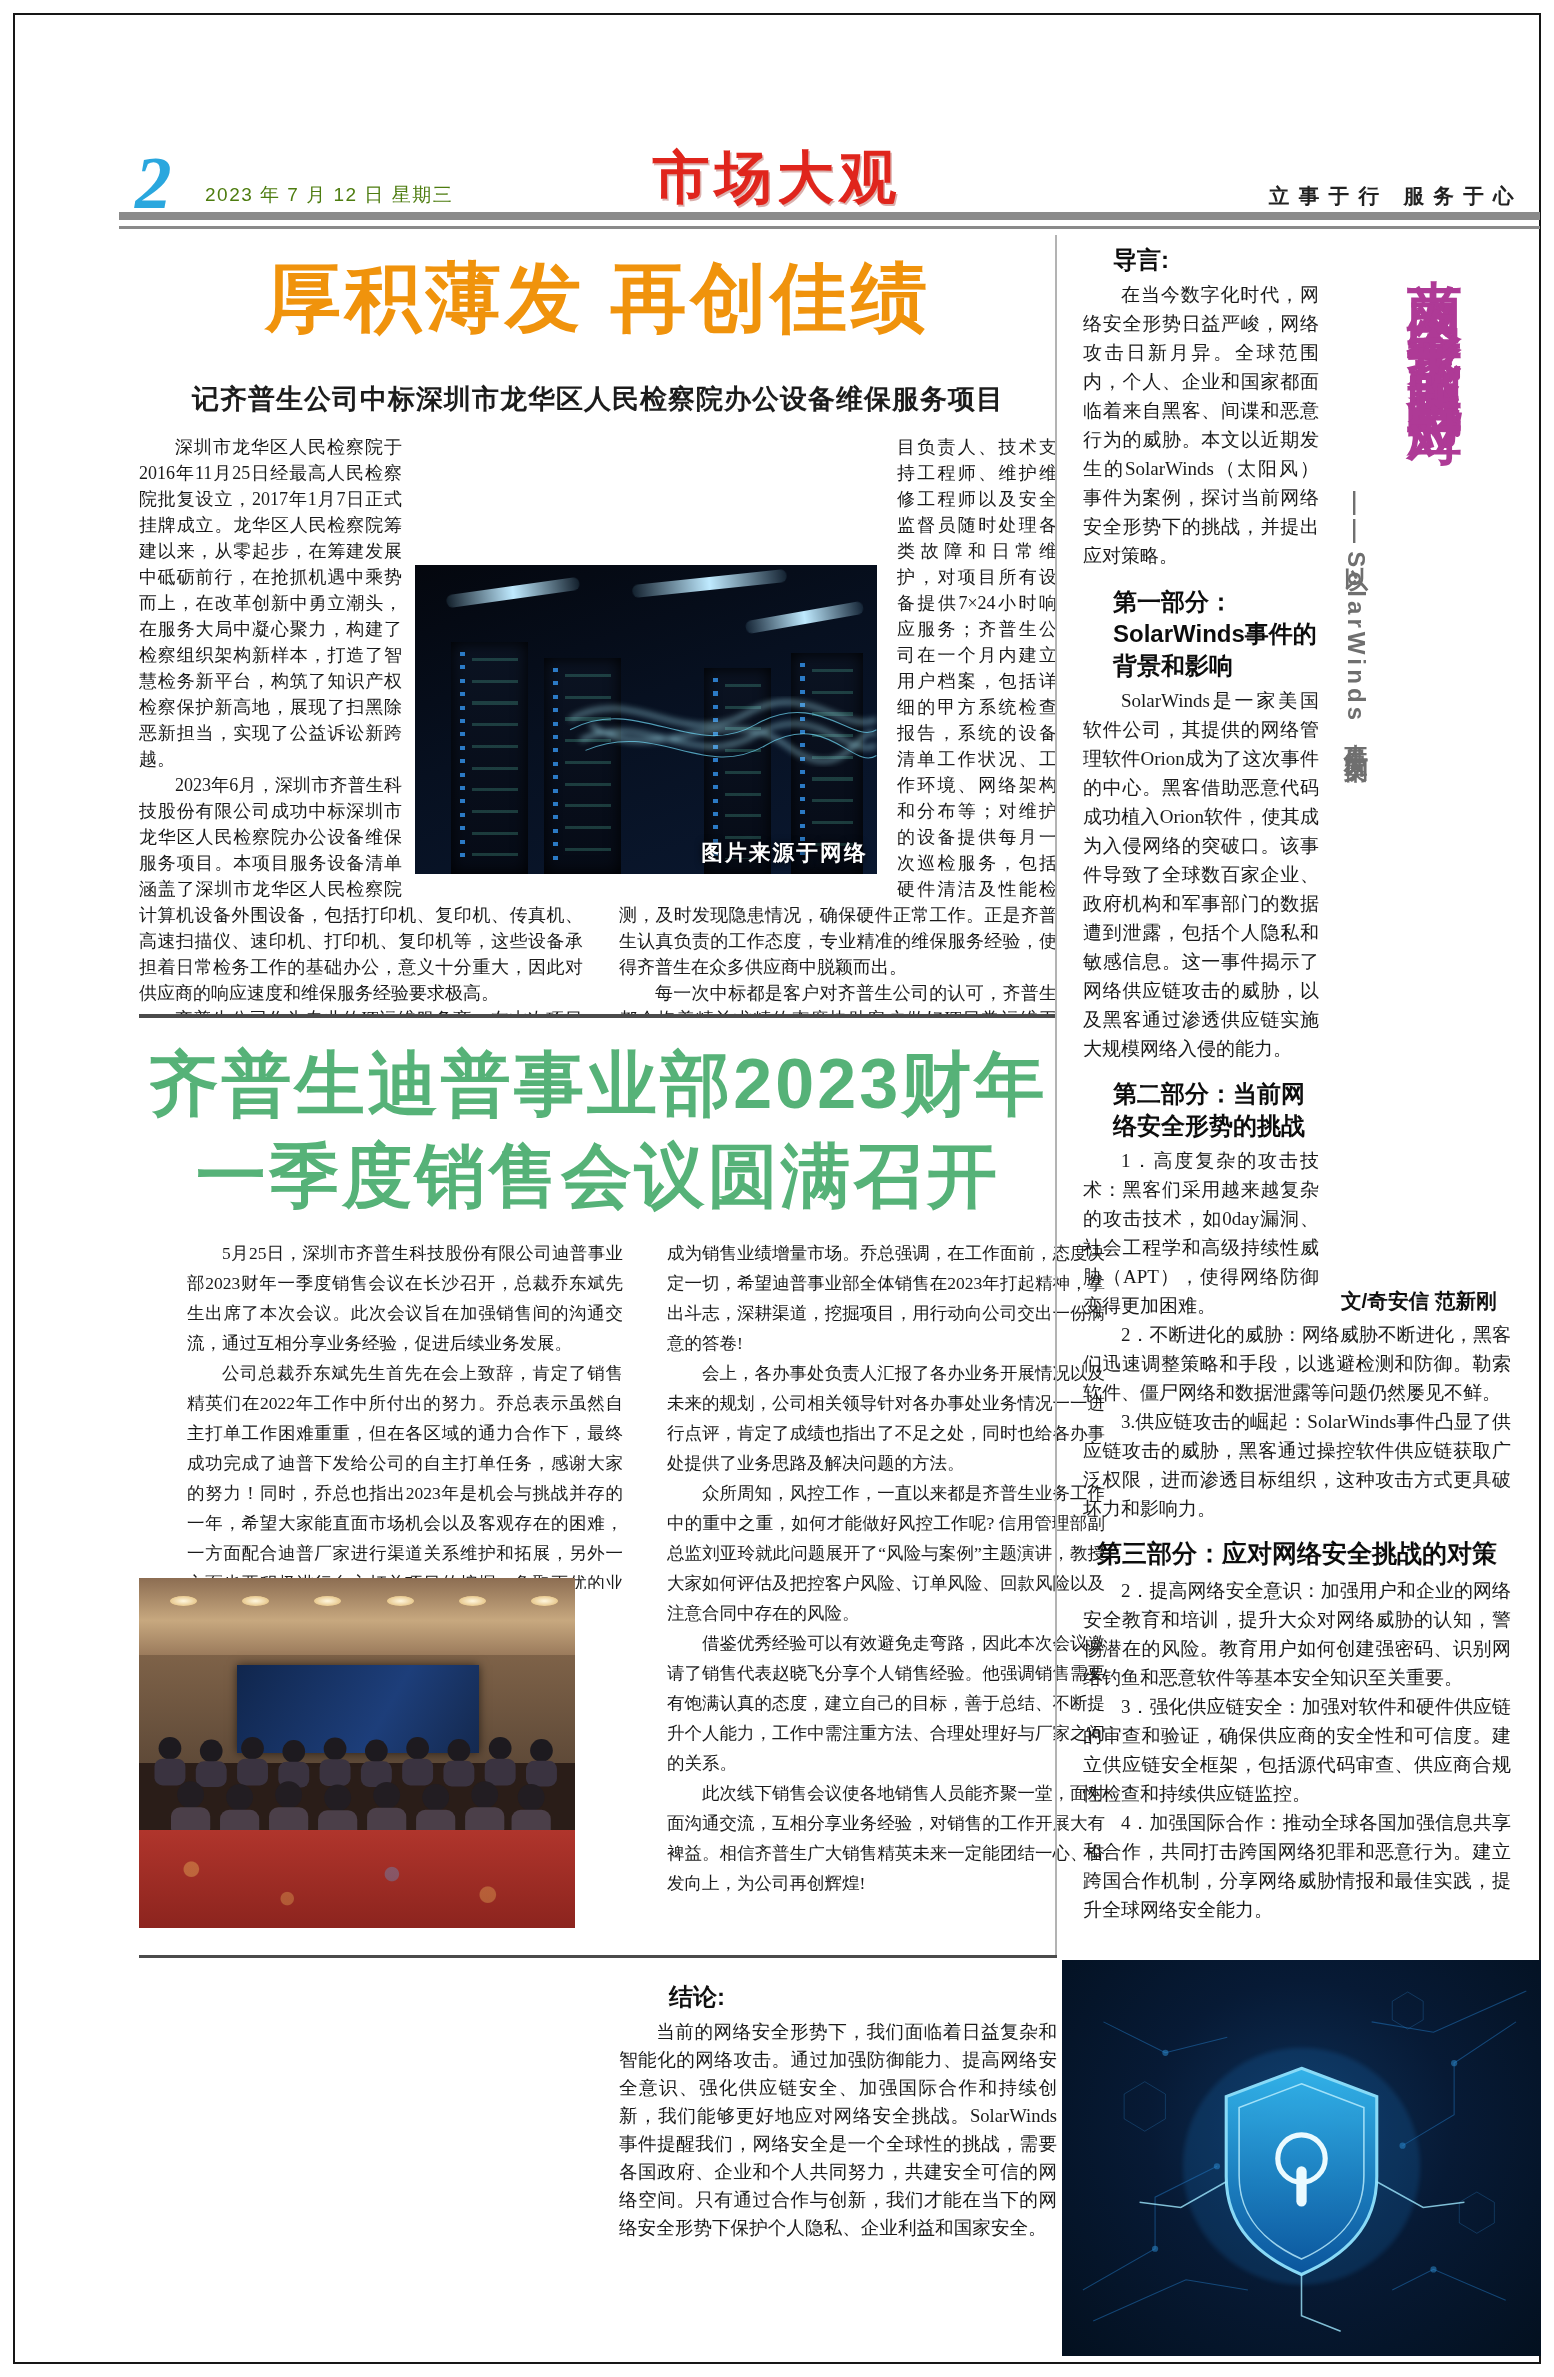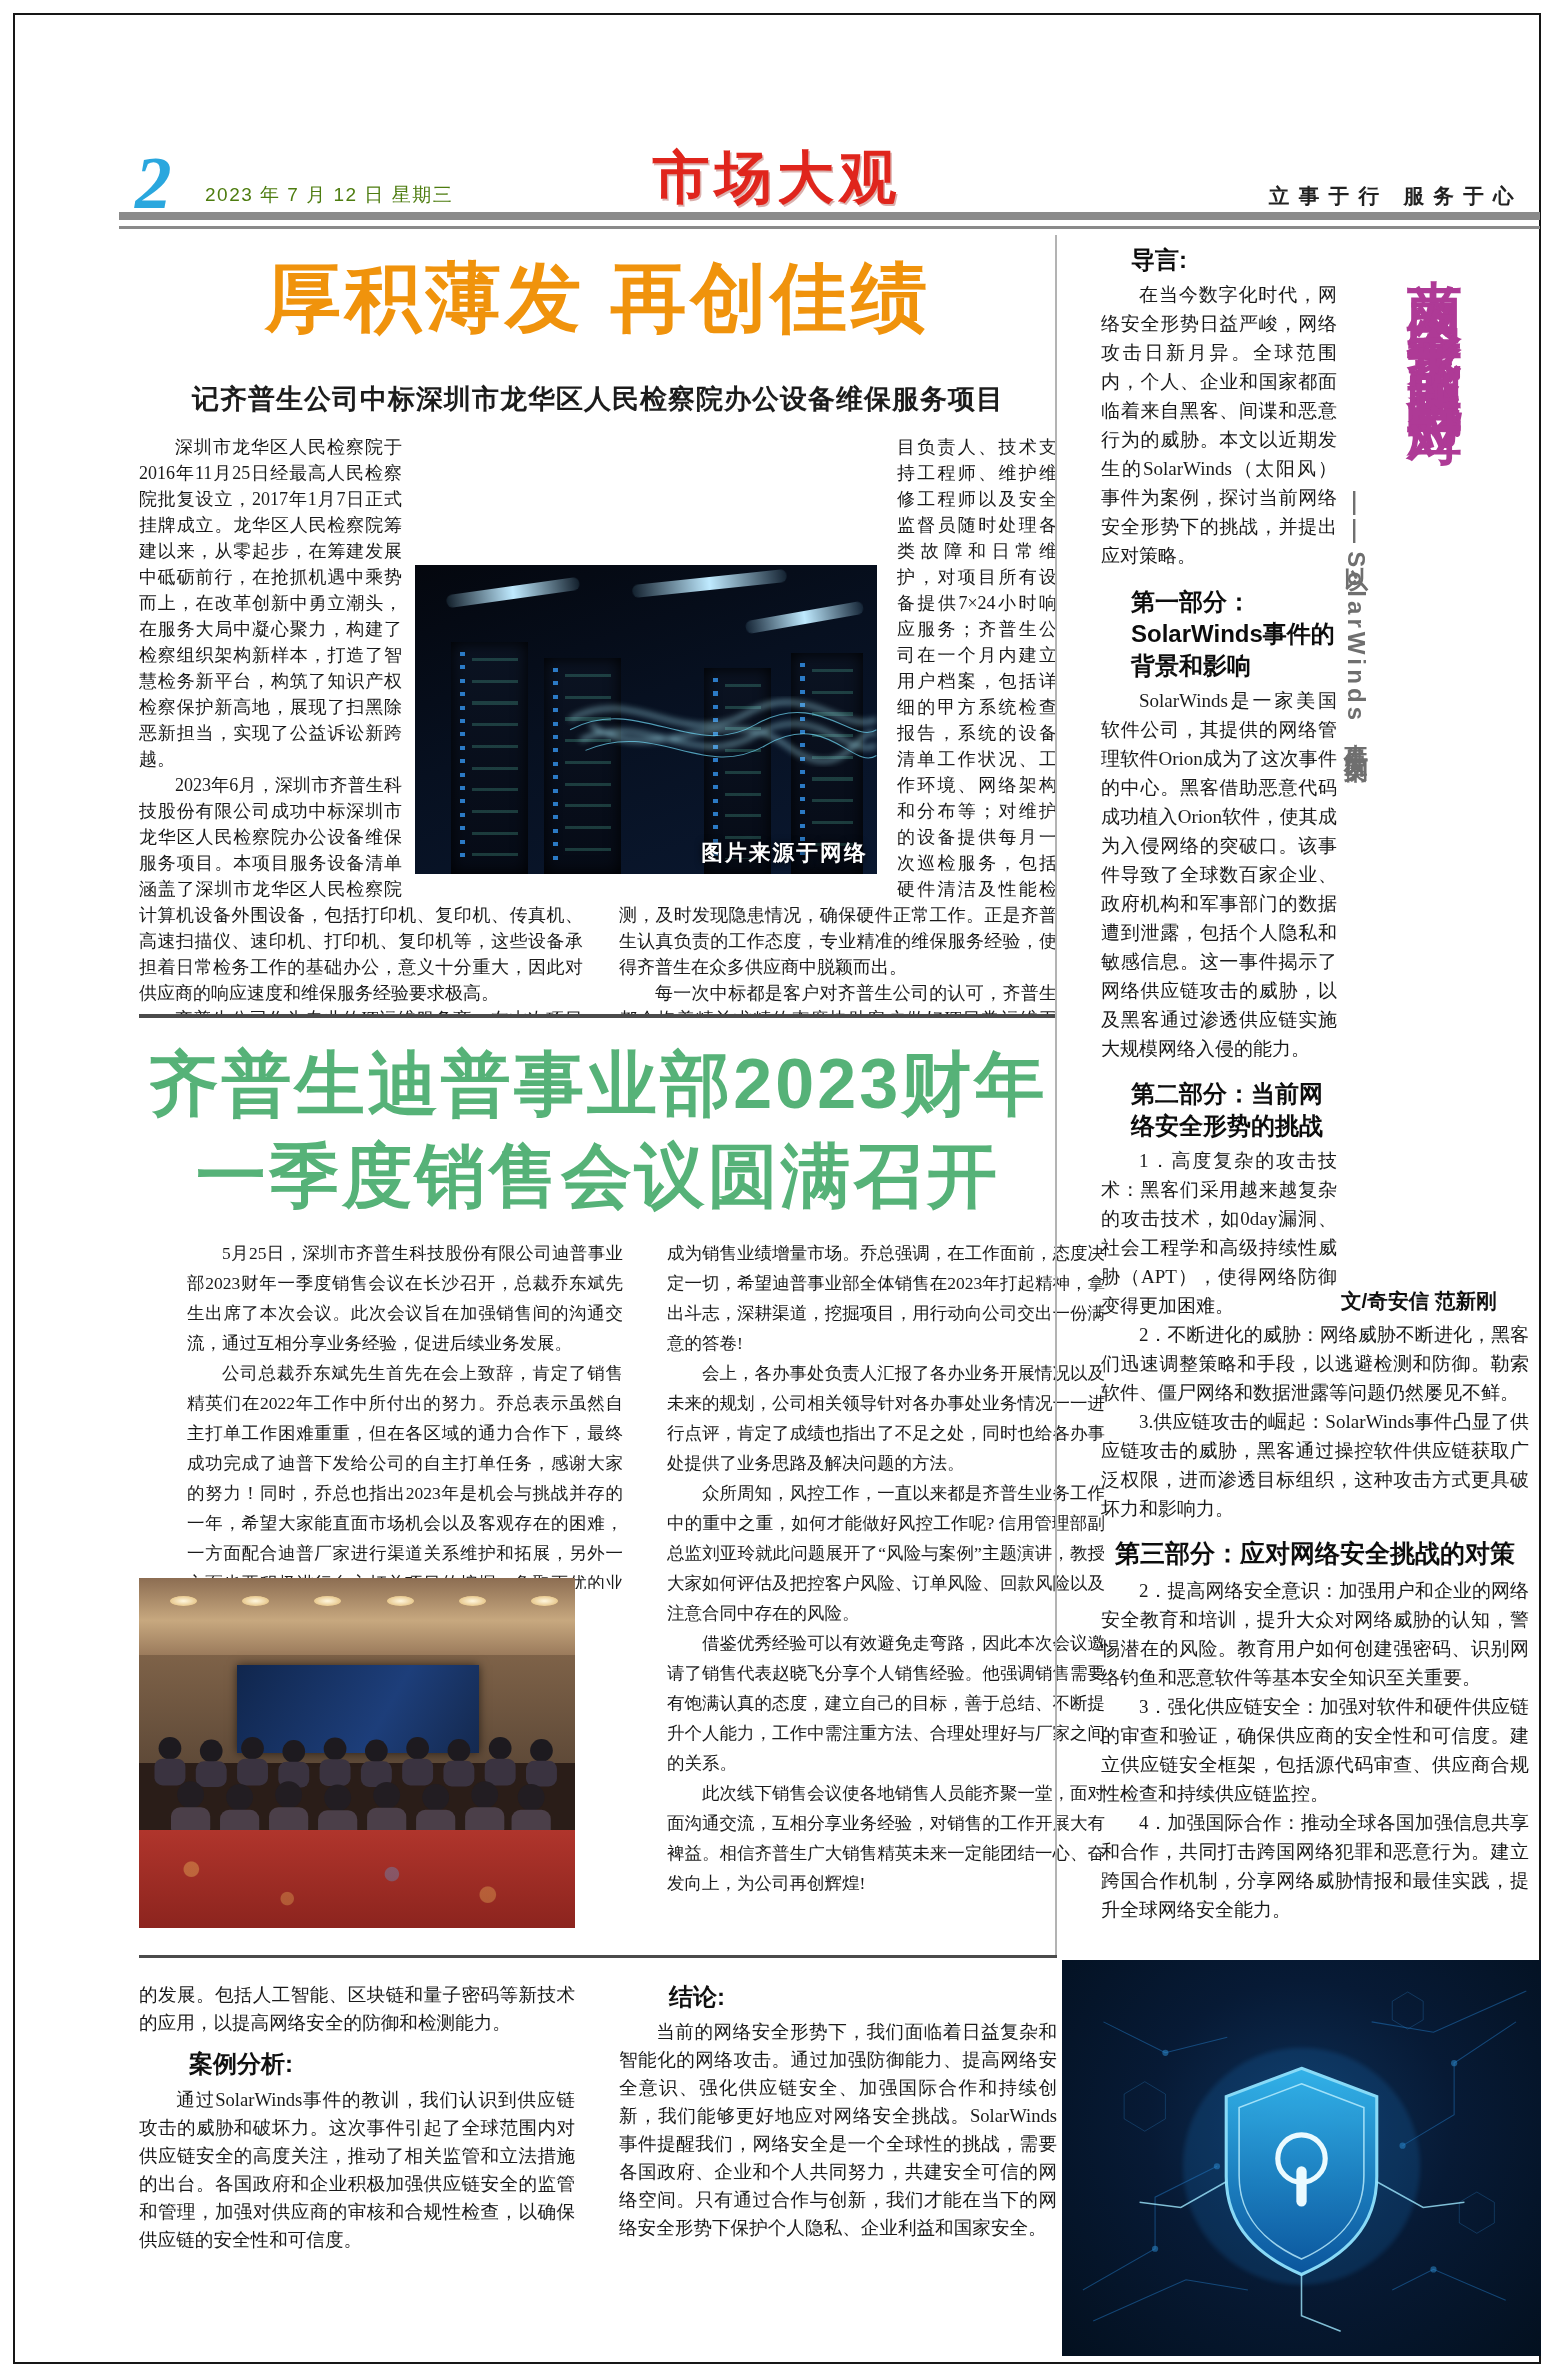--- a/index.html
+++ b/index.html
@@ -45,21 +45,21 @@
 
   
   .cont-block{position:absolute;left:139px;top:1981px;width:436px;height:330px;overflow:hidden;font-size:18.6px;line-height:28px;text-align:justify;}
   .concl-block{position:absolute;left:619px;top:1981px;width:438px;height:289px;overflow:hidden;font-size:18.6px;line-height:28px;text-align:justify;}
   .blk-heading{font-family:"Liberation Sans",sans-serif;font-weight:bold;font-size:24px;color:#111;margin:13.4px 0 7.2px 50px;text-indent:0;}
   .cont-block p,.concl-block p{text-indent:2em;}
   .cont-block p.noindent{text-indent:0;}
 
   
   .vline{position:absolute;left:1055px;top:235px;width:1.5px;height:1720px;background:#b3b3b3;}
-  .sidebar{position:absolute;left:1083px;top:241px;width:428px;height:1707px;overflow:hidden;font-size:19px;line-height:29px;text-align:justify;margin-left:18px;}
+  .sidebar{position:absolute;left:1083px;top:241px;width:428px;height:1707px;overflow:hidden;font-size:19px;line-height:29px;text-align:justify;}
   .sidebar .vspacer{float:right;width:192px;height:1079px;}
   .sidebar p{text-indent:2em;}
   .sb-h{font-family:"Liberation Sans",sans-serif;font-weight:bold;font-size:24px;line-height:32px;color:#0d0d0d;text-align:left;text-indent:0;margin:3.1px 0 4.1px 30px;}
   .sb-h.center{margin:13.4px 0 7.2px 0;text-align:center;font-size:25px;}
   .v-title{position:absolute;left:1407px;top:236px;height:975px;writing-mode:vertical-rl;text-orientation:upright;font-size:55px;font-weight:900;color:var(--c-purple);letter-spacing:9.3px;font-family:"Liberation Sans",sans-serif;line-height:1.0;}
   .v-sub{position:absolute;left:1340px;top:491px;height:712px;writing-mode:vertical-rl;text-orientation:mixed;font-size:24px;font-weight:bold;color:#6f6f6f;letter-spacing:4.1px;font-family:"Liberation Sans",sans-serif;}
   .byline{position:absolute;left:1341px;top:1287px;font-size:20.6px;font-weight:bold;font-family:"Liberation Sans",sans-serif;color:#101010;}
 
   
   .p1-light{position:absolute;height:13.4px;background:linear-gradient(90deg,rgba(140,220,255,.1),#bfeaff,rgba(140,220,255,.1));border-radius:6.2px;filter:blur(0.5px);}
@@ -222,25 +222,20 @@
             <rect x="632" y="444" width="76" height="60" rx="18"></rect>
             <rect x="722" y="449" width="76" height="58" rx="18"></rect>
         </g>
       </g>
     </svg>
     <div class="p2-carpet"></div>
   </div>
 
   <div class="divider" style="top:1955px;height:3.1px;"></div>
 
-  <div class="cont-block">
-    <p class="noindent">的发展。包括人工智能、区块链和量子密码等新技术的应用，以提高网络安全的防御和检测能力。</p>
-    <div class="blk-heading">案例分析:</div>
-    <p>通过SolarWinds事件的教训，我们认识到供应链攻击的威胁和破坏力。这次事件引起了全球范围内对供应链安全的高度关注，推动了相关监管和立法措施的出台。各国政府和企业积极加强供应链安全的监管和管理，加强对供应商的审核和合规性检查，以确保供应链的安全性和可信度。</p>
-  </div>
 
   <div class="concl-block">
     <div class="blk-heading" style="margin-top:2.1px;">结论:</div>
     <p>当前的网络安全形势下，我们面临着日益复杂和智能化的网络攻击。通过加强防御能力、提高网络安全意识、强化供应链安全、加强国际合作和持续创新，我们能够更好地应对网络安全挑战。SolarWinds事件提醒我们，网络安全是一个全球性的挑战，需要各国政府、企业和个人共同努力，共建安全可信的网络空间。只有通过合作与创新，我们才能在当下的网络安全形势下保护个人隐私、企业利益和国家安全。</p>
   </div>
 
   <div class="vline"></div>
 
   <div class="sidebar">
     <span class="vspacer"></span>

